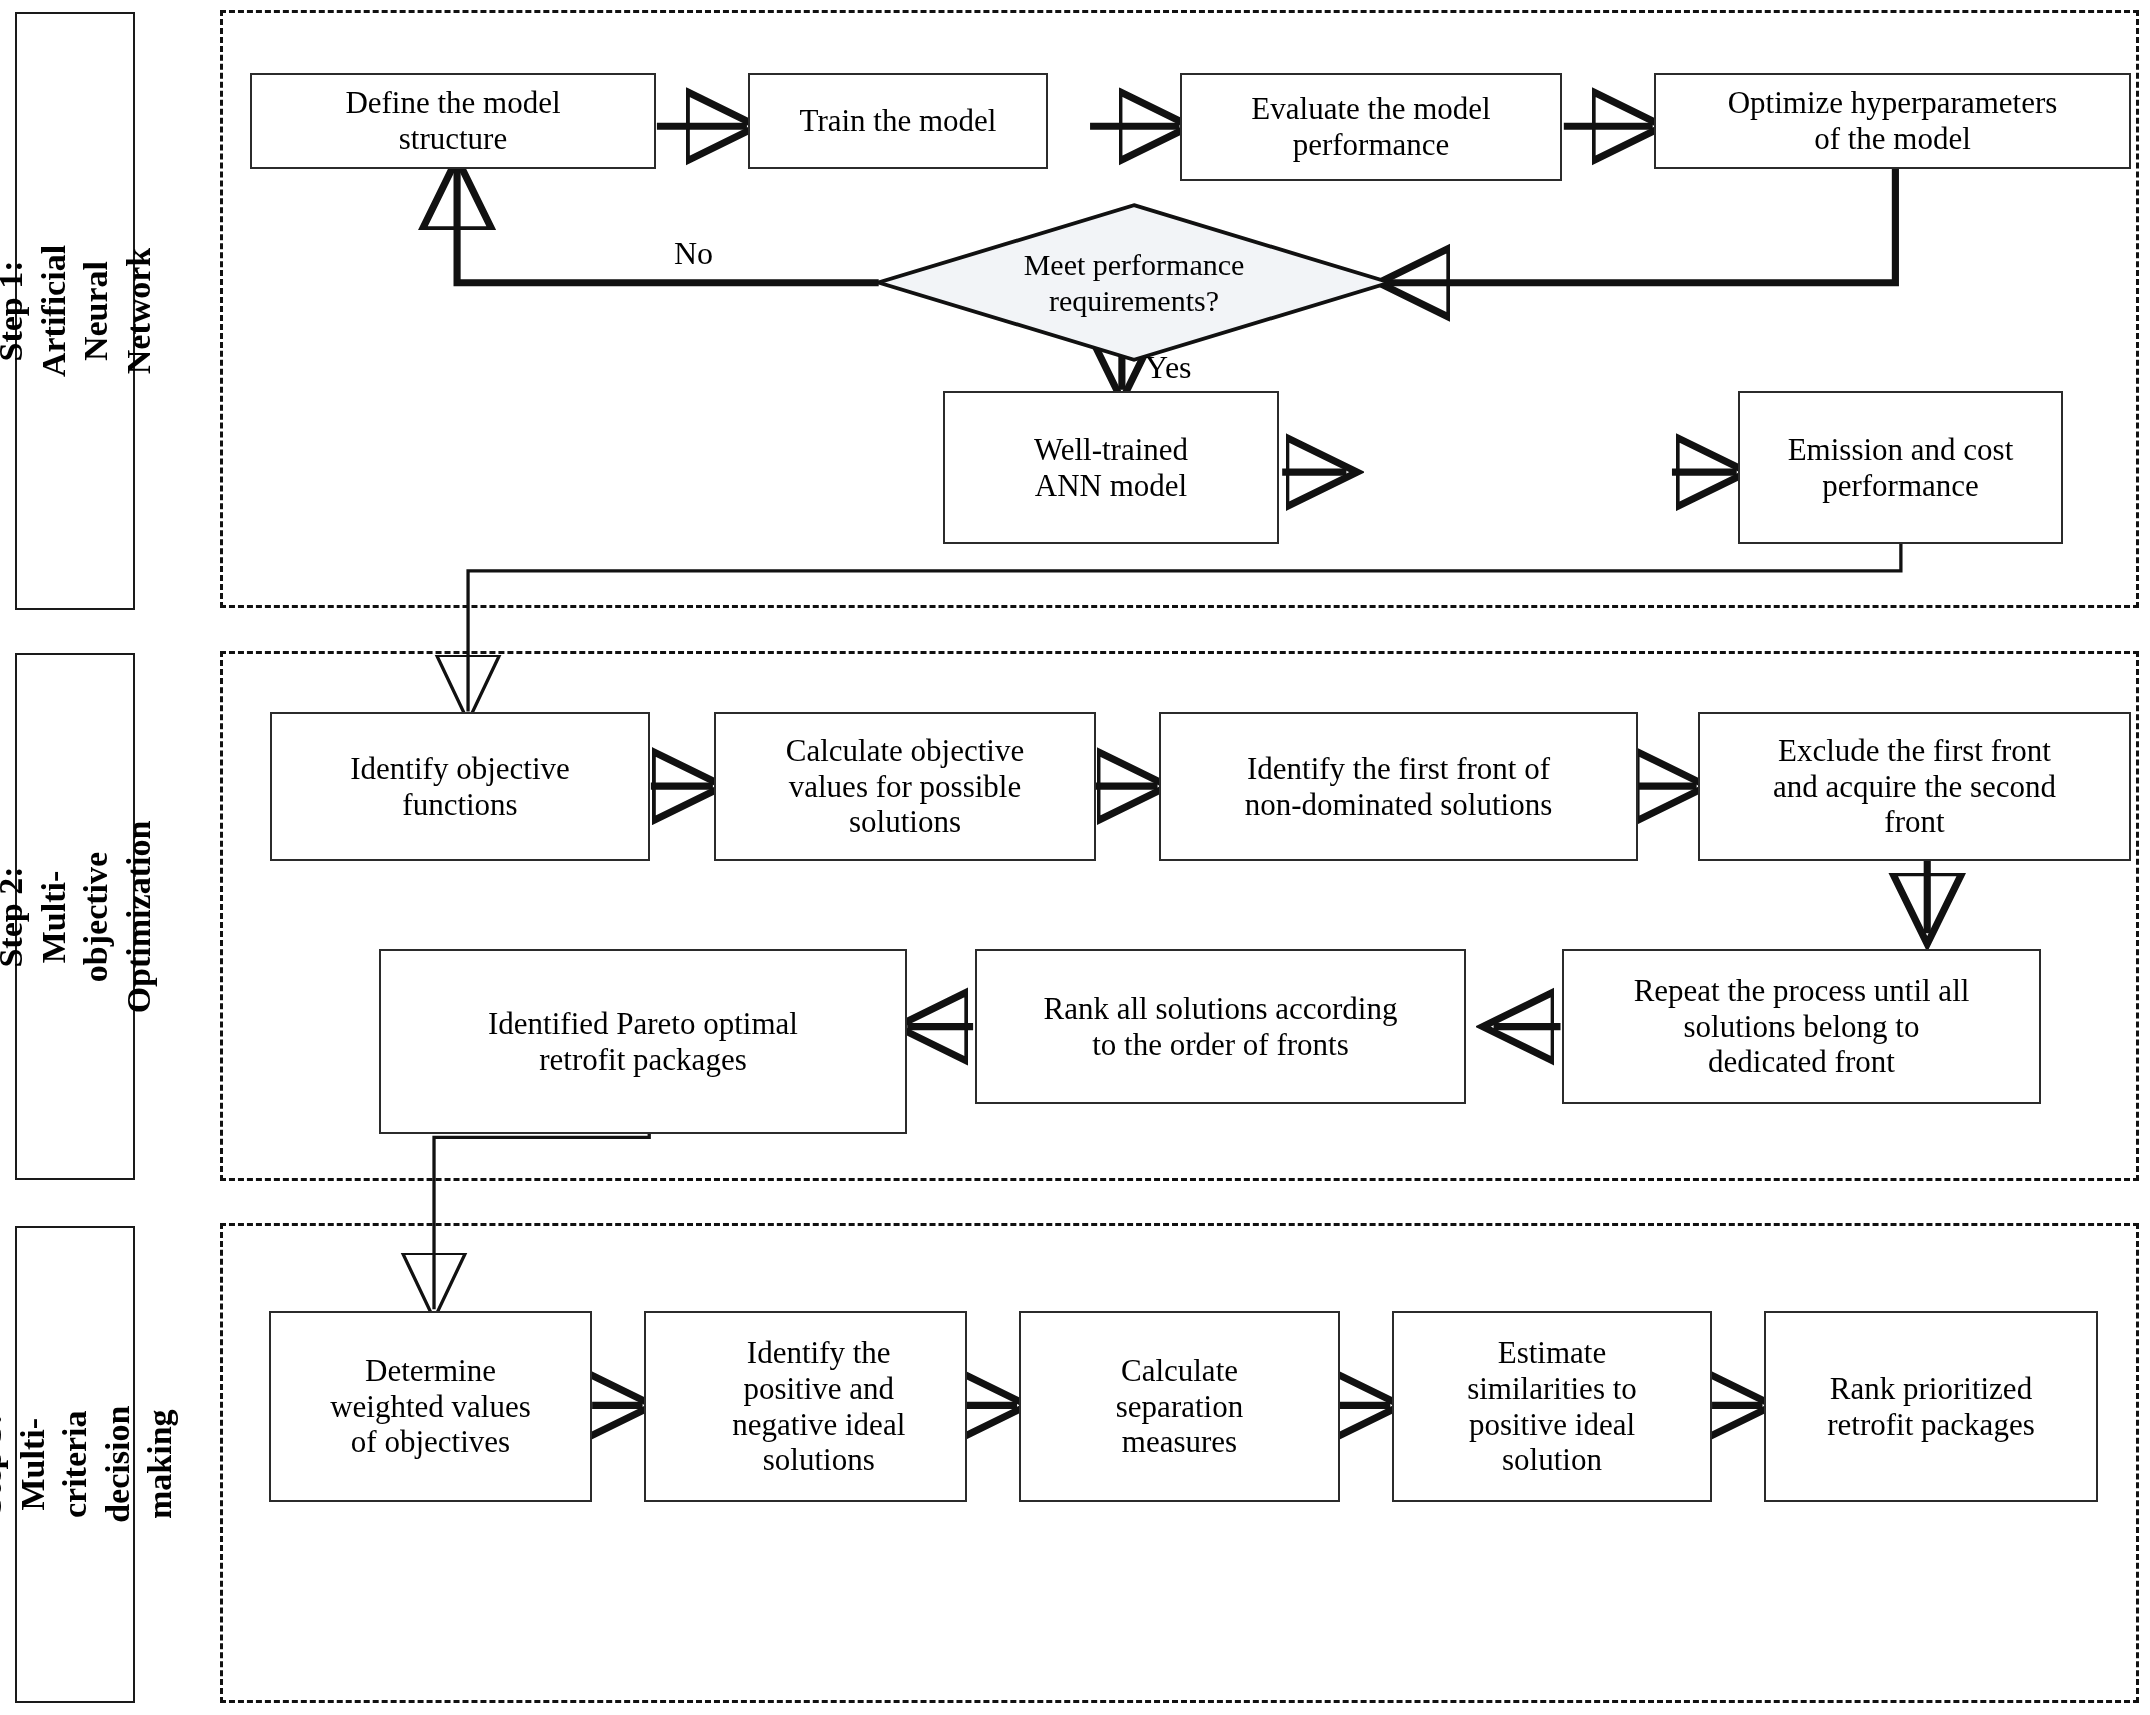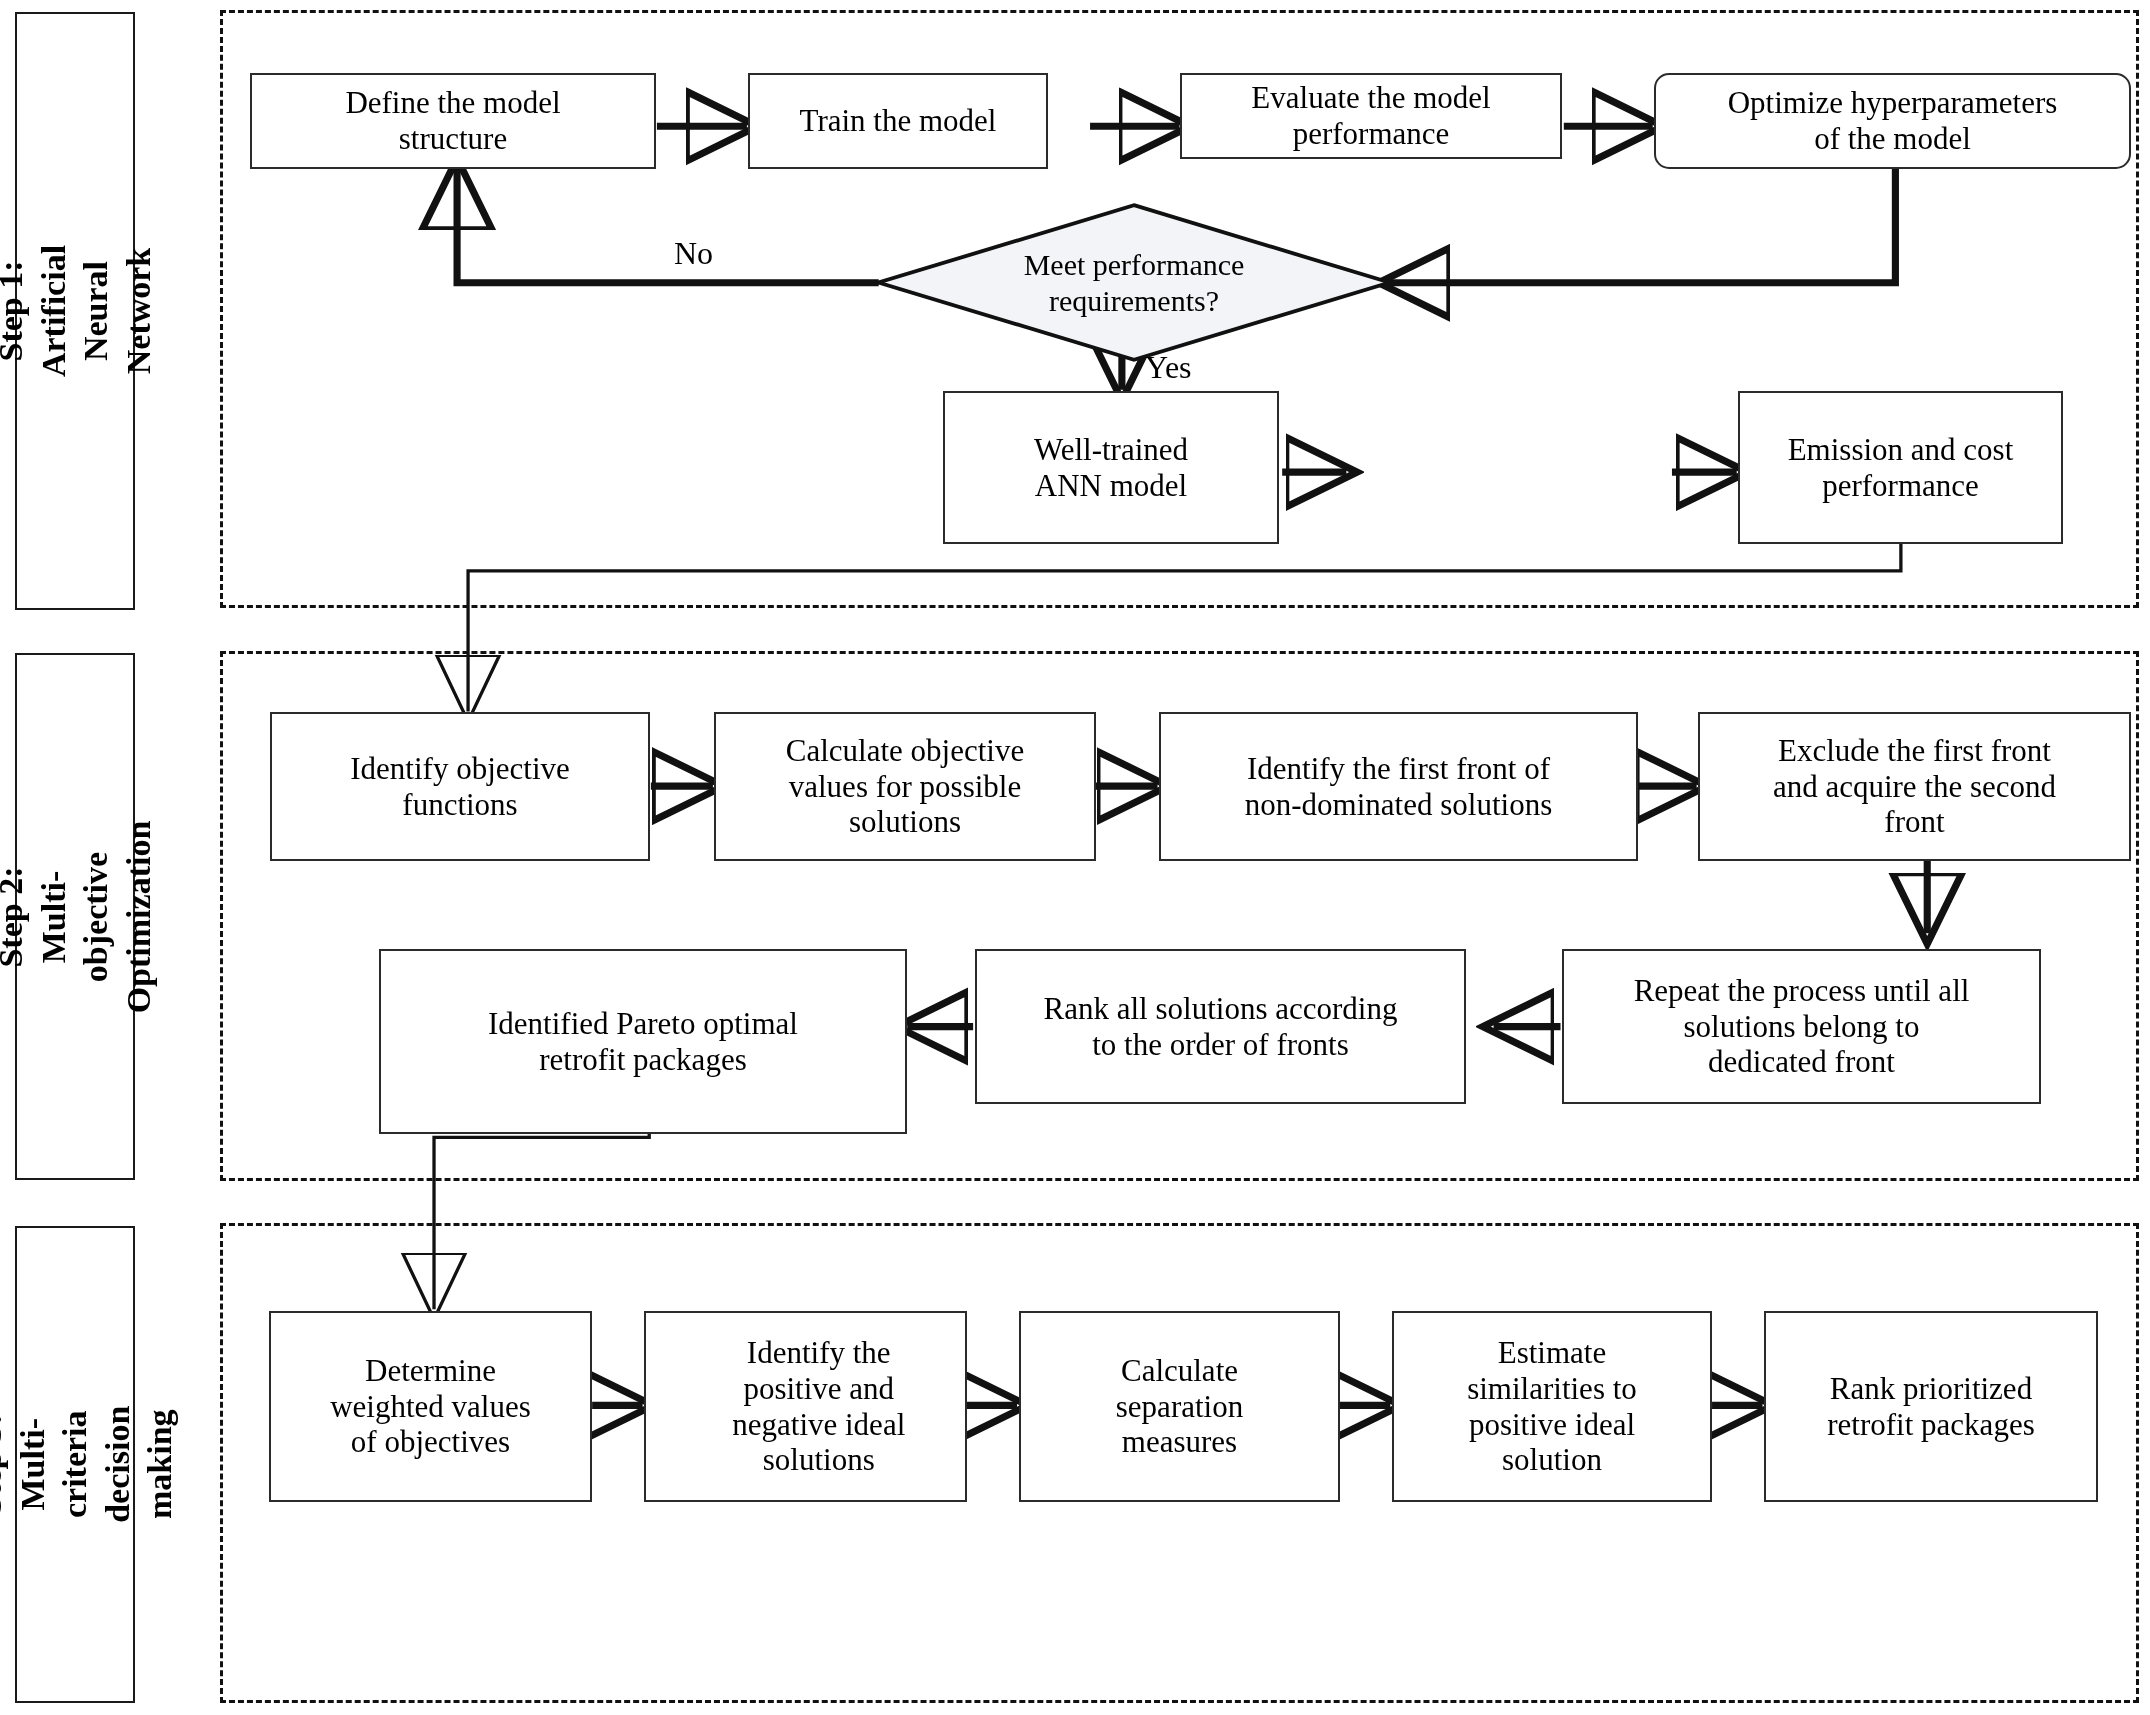--- a/index.html
+++ b/index.html
@@ -172,26 +172,26 @@
 
   <div class="node" style="left:250px; top:73px; width:406px; height:96px;">
     <span>Define the  model
 structure</span>
   </div>
 
   <div class="node" style="left:748px; top:73px; width:300px; height:96px;">
     <span>Train the model</span>
   </div>
 
-  <div class="node" style="left:1180px; top:73px; width:382px; height:86px;">
+  <div class="node" style="left:1180px; top:73px; width:382px; height:108px;">
     <span>Evaluate the model
 performance</span>
   </div>
 
-  <div class="node" style="left:1654px; top:73px; width:477px; height:96px;border-radius:15px;">
+  <div class="node" style="left:1654px; top:73px; width:477px; height:96px;">
     <span>Optimize hyperparameters
 of the model</span>
   </div>
 
   <div class="diamond-wrap" style="left:876px; top:203px; width:516px; height:159px;">
     <svg width="516" height="159" viewBox="0 0 940 290">
       <polygon points="470,4 936,145 470,286 4,145" fill="#f2f4f7" stroke="#111111" stroke-width="7"></polygon>
     </svg>
     <div class="diamond-text">Meet performance
 requirements?</div>

